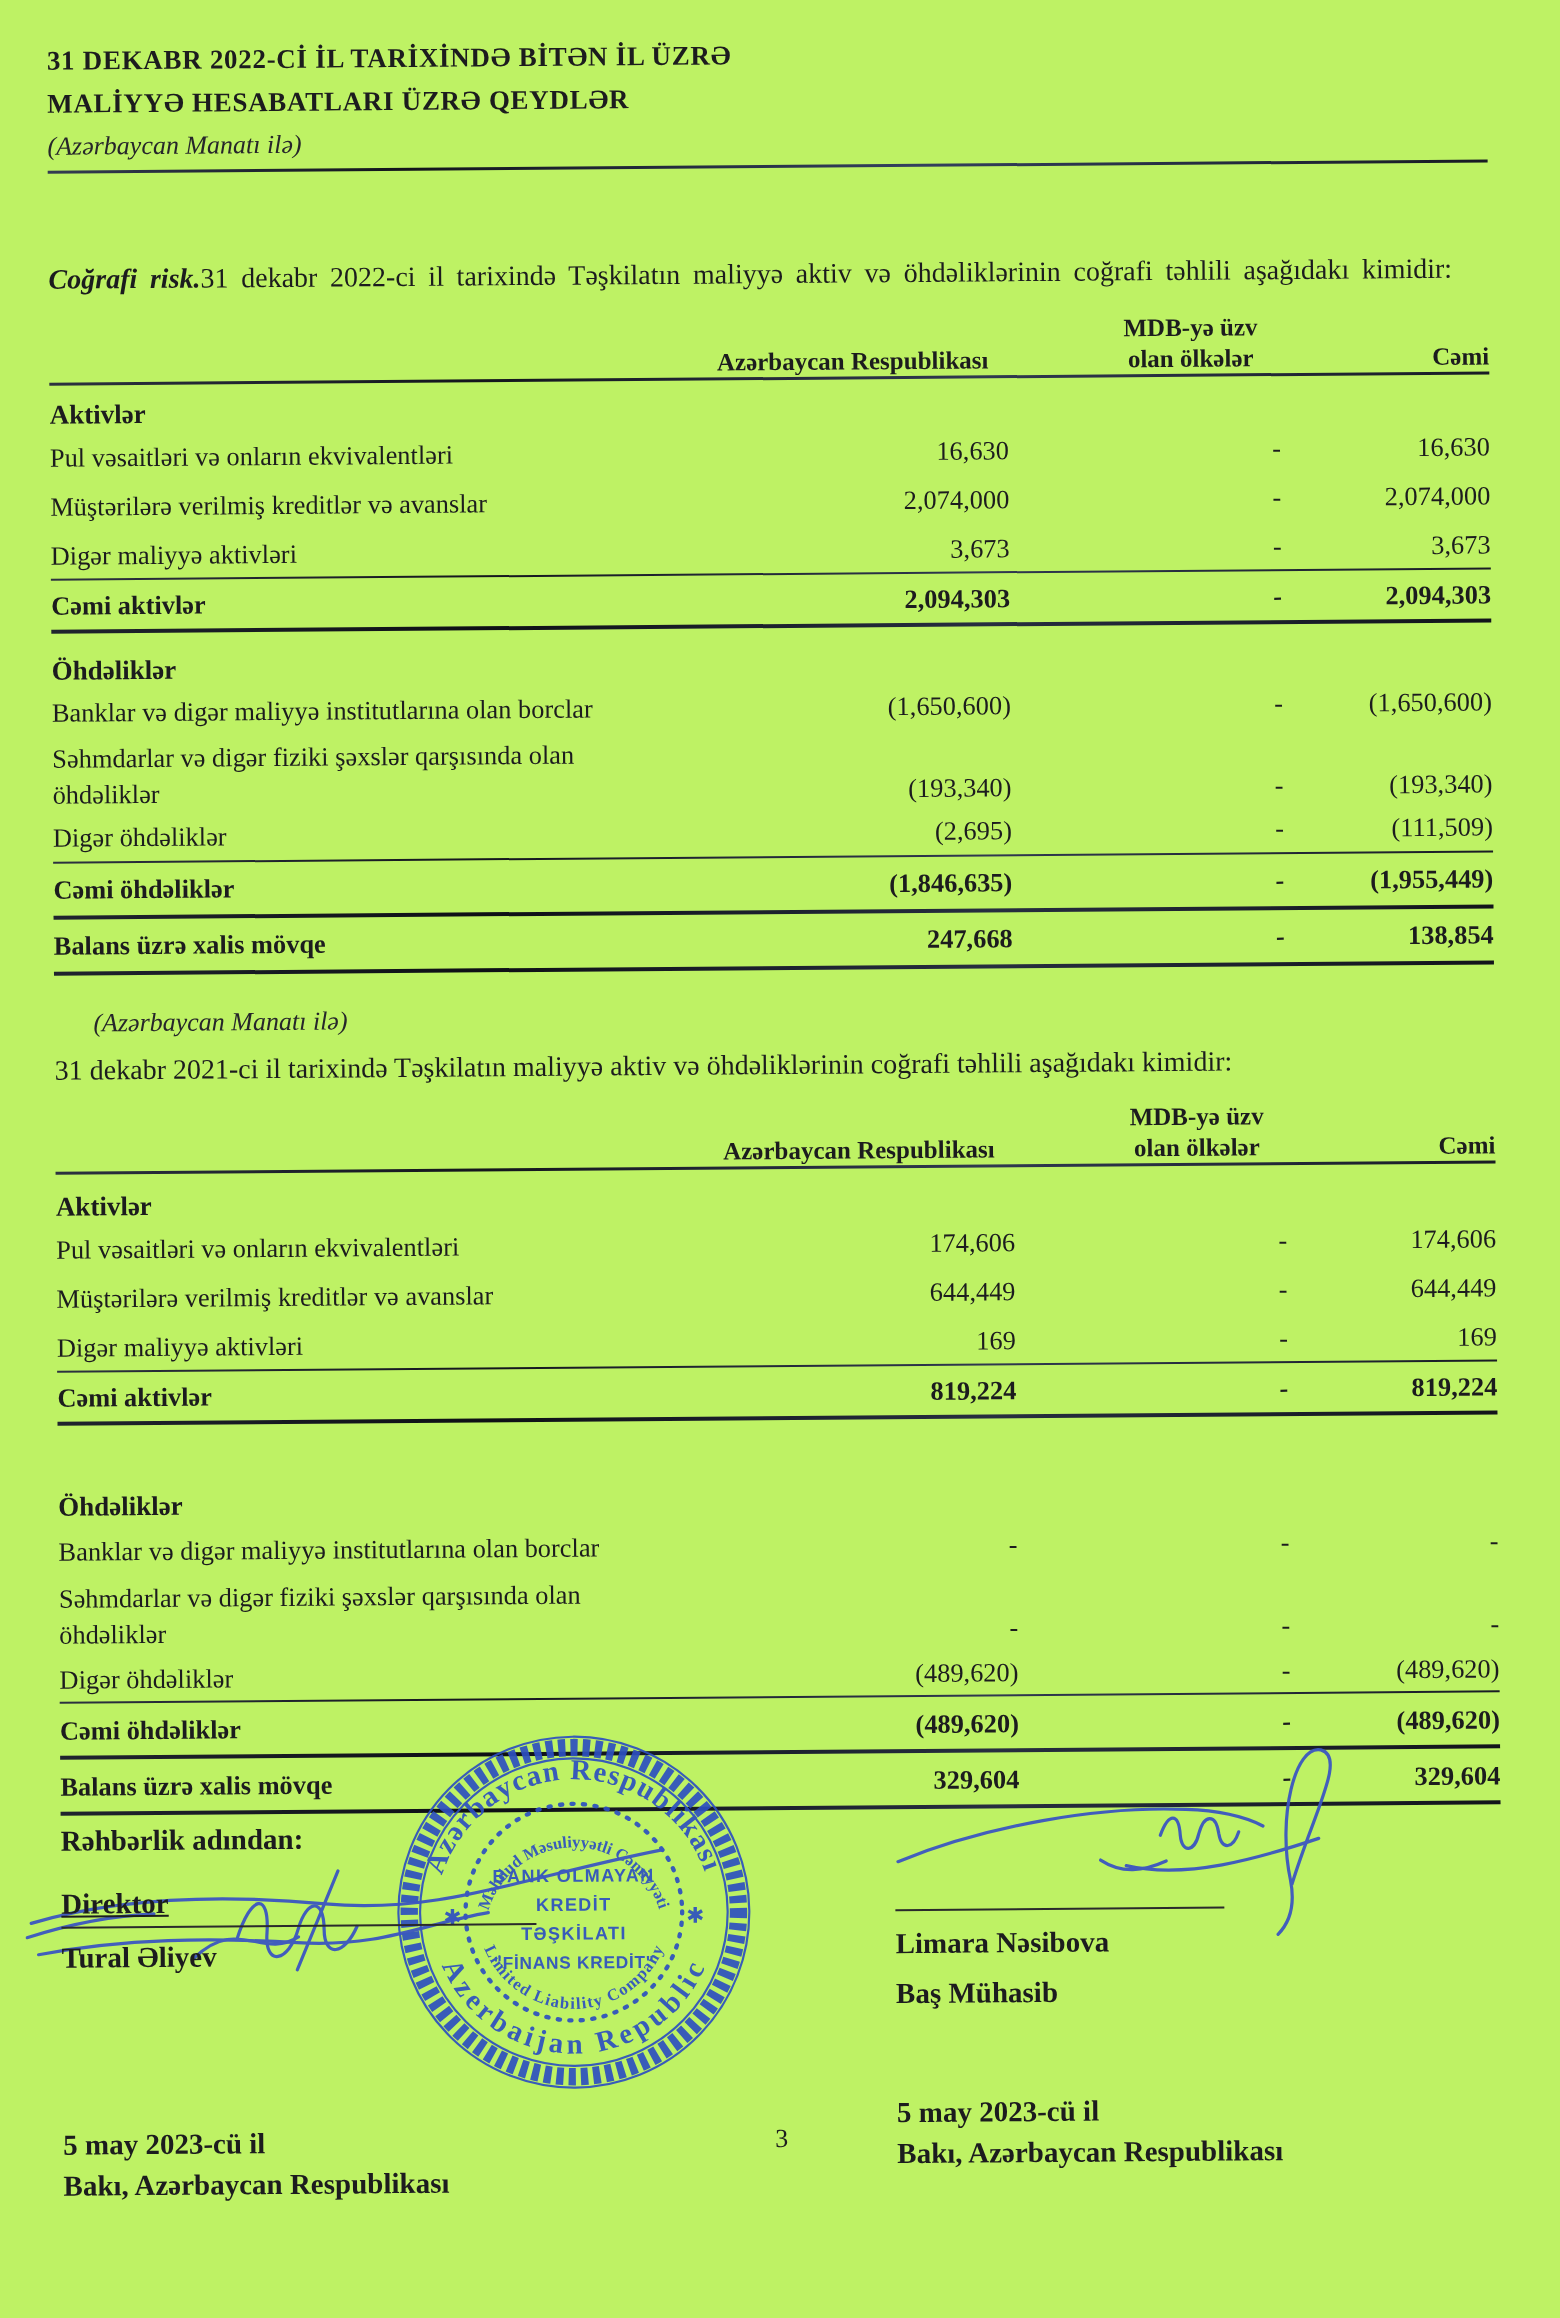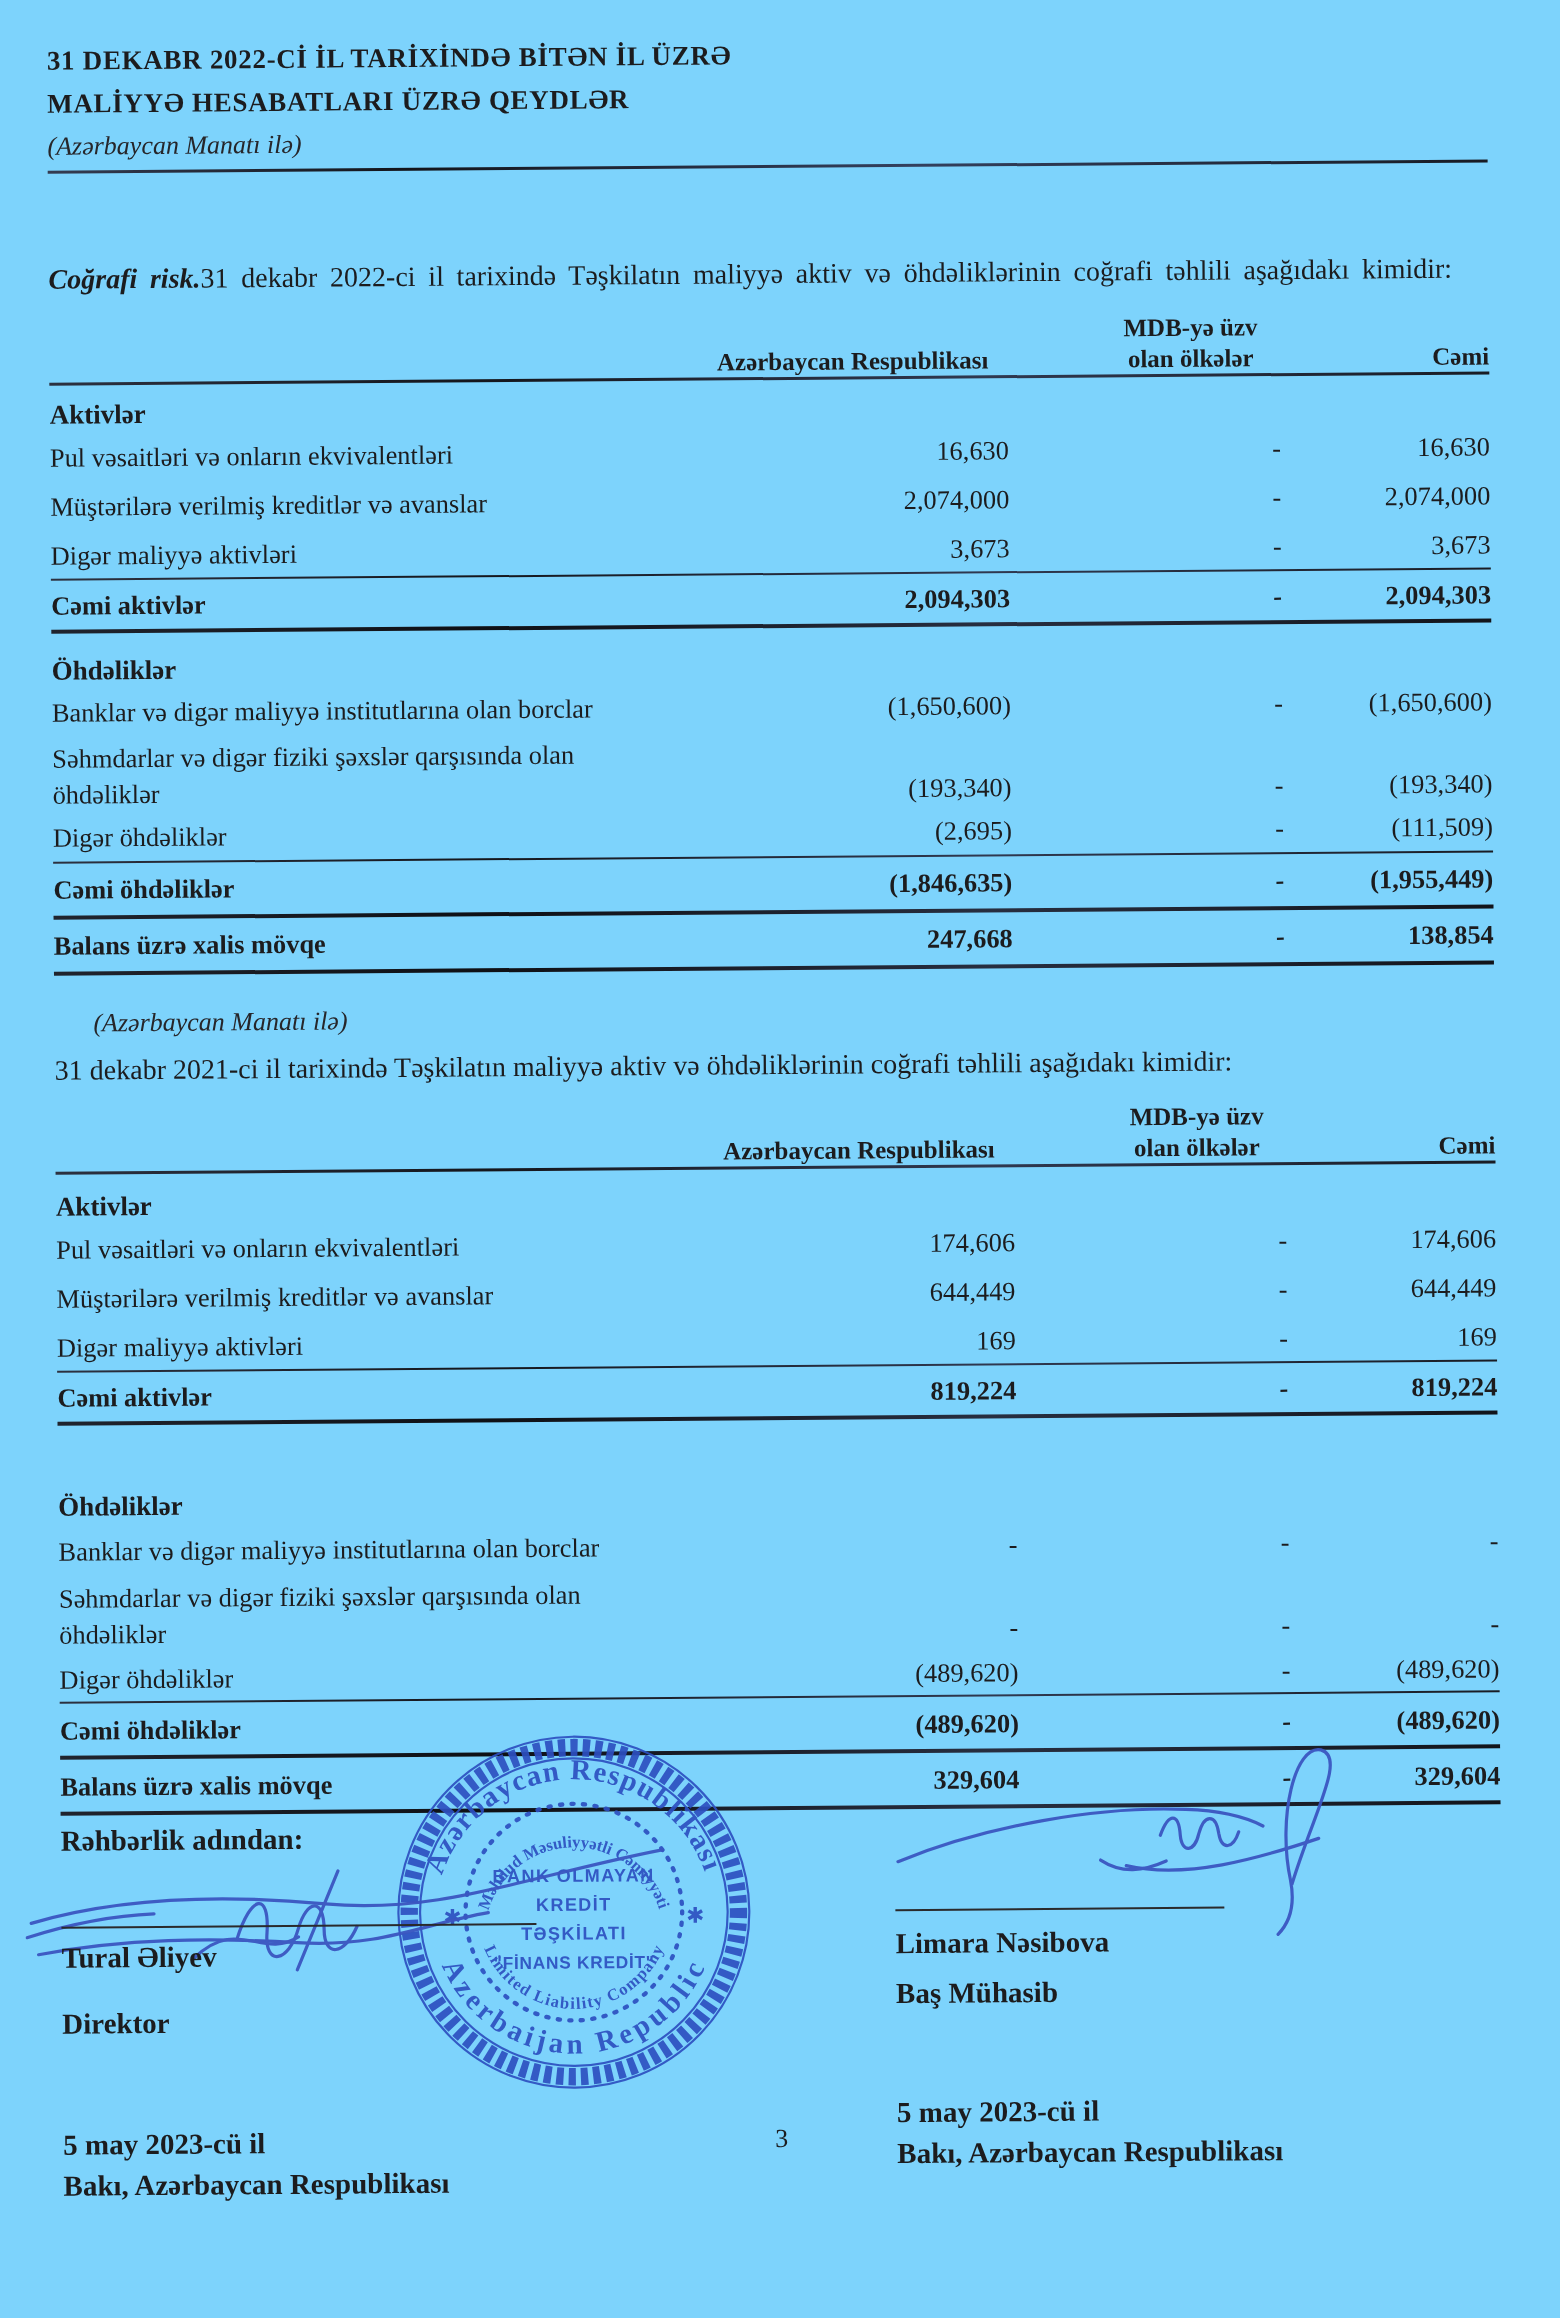--- a/index.html
+++ b/index.html
@@ -1,19 +1,19 @@
 <!DOCTYPE html>
 <html style="font-size:11.4px"><head>
 <meta charset="utf-8">
 <style>
   html,body{margin:0;padding:0;background:#ffffff;}
   #page{
     position:relative;
     width:1561px;height:2319px;
-    background:#7dd3fc;
+    background:#bef264;
     overflow:hidden;
     font-family:"Liberation Serif", serif;
     color:#1c1c1e;
   }
   #sheet{
     position:relative;
     width:100%;height:100%;
     transform:rotate(-0.45deg);
     transform-origin:50% 42%;
   }
@@ -274,21 +274,21 @@
       <path class="sig-ink" d="M 8,128 C 120,96 260,88 420,104 S 700,68 892,32" stroke="#3b56c1"></path>
       <path class="sig-ink" d="M 18,172 C 140,150 260,150 380,158 S 560,132 648,118" stroke="#3b56c1"></path>
       <path class="sig-ink" d="M 296,152 c 20,-62 46,-66 42,-8 c -4,48 30,42 44,-6 c 12,-40 36,-44 36,2 c 0,40 28,36 46,-4" stroke="#3b56c1"></path>
       <path class="sig-ink" d="M 236,178 C 298,120 330,182 382,150" stroke="#3b56c1"></path>
       <path class="sig-ink" d="M 438,58 L 380,196" stroke="#3b56c1"></path>
       <path class="sig-ink" d="M 2,148 C 60,130 120,118 180,116" stroke="#3b56c1"></path>
     </g>
   </svg>
   <div class="abs sig-line" style="left:54px;top:1921px;width:475px;"></div>
   <div class="abs sig-name" style="left:54px;top:1934px;">Tural Əliyev</div>
-  <div class="abs sig-role" style="left:54px;top:2000px;">Direktor</div>
+  <div class="abs sig-role" style="left:54px;top:1880px;text-decoration:underline;">Direktor</div>
 
   <svg class="sig-svg" style="left:879px;top:1737px;" width="579" height="214" viewBox="0 0 810 300">
     <g fill="none" stroke="#3b56c1" stroke-width="4.5" stroke-linecap="round" opacity="0.95">
       <path class="sig-ink" d="M 16,176 C 140,126 300,100 420,106 C 470,108 505,118 528,130" stroke="#3b56c1"></path>
       <path class="sig-ink" d="M 384,142 c 12,-32 26,-32 28,0 c 2,26 20,24 26,-2 c 8,-28 24,-28 28,0 c 4,24 20,22 28,-2" stroke="#3b56c1"></path>
       <path class="sig-ink" d="M 568,212 C 600,110 646,34 610,24 C 574,16 548,118 566,206 C 572,238 566,264 548,282" stroke="#3b56c1"></path>
       <path class="sig-ink" d="M 336,184 C 420,204 520,176 606,148" stroke="#3b56c1"></path>
       <path class="sig-ink" d="M 300,176 C 330,196 360,192 392,178" stroke="#3b56c1"></path>
     </g>
   </svg>

